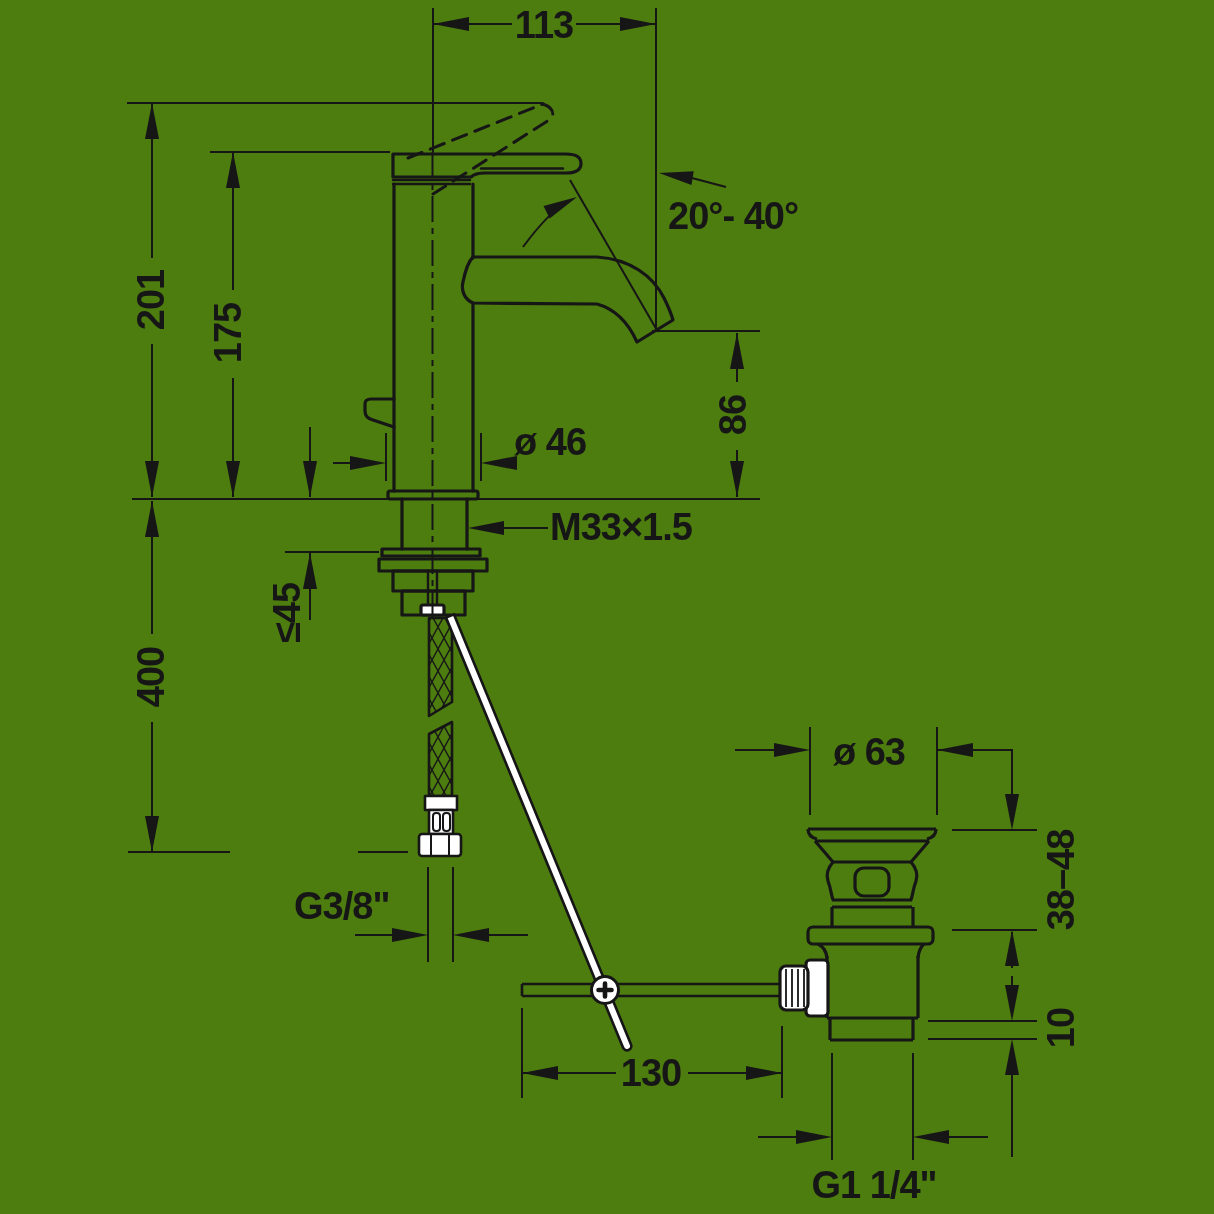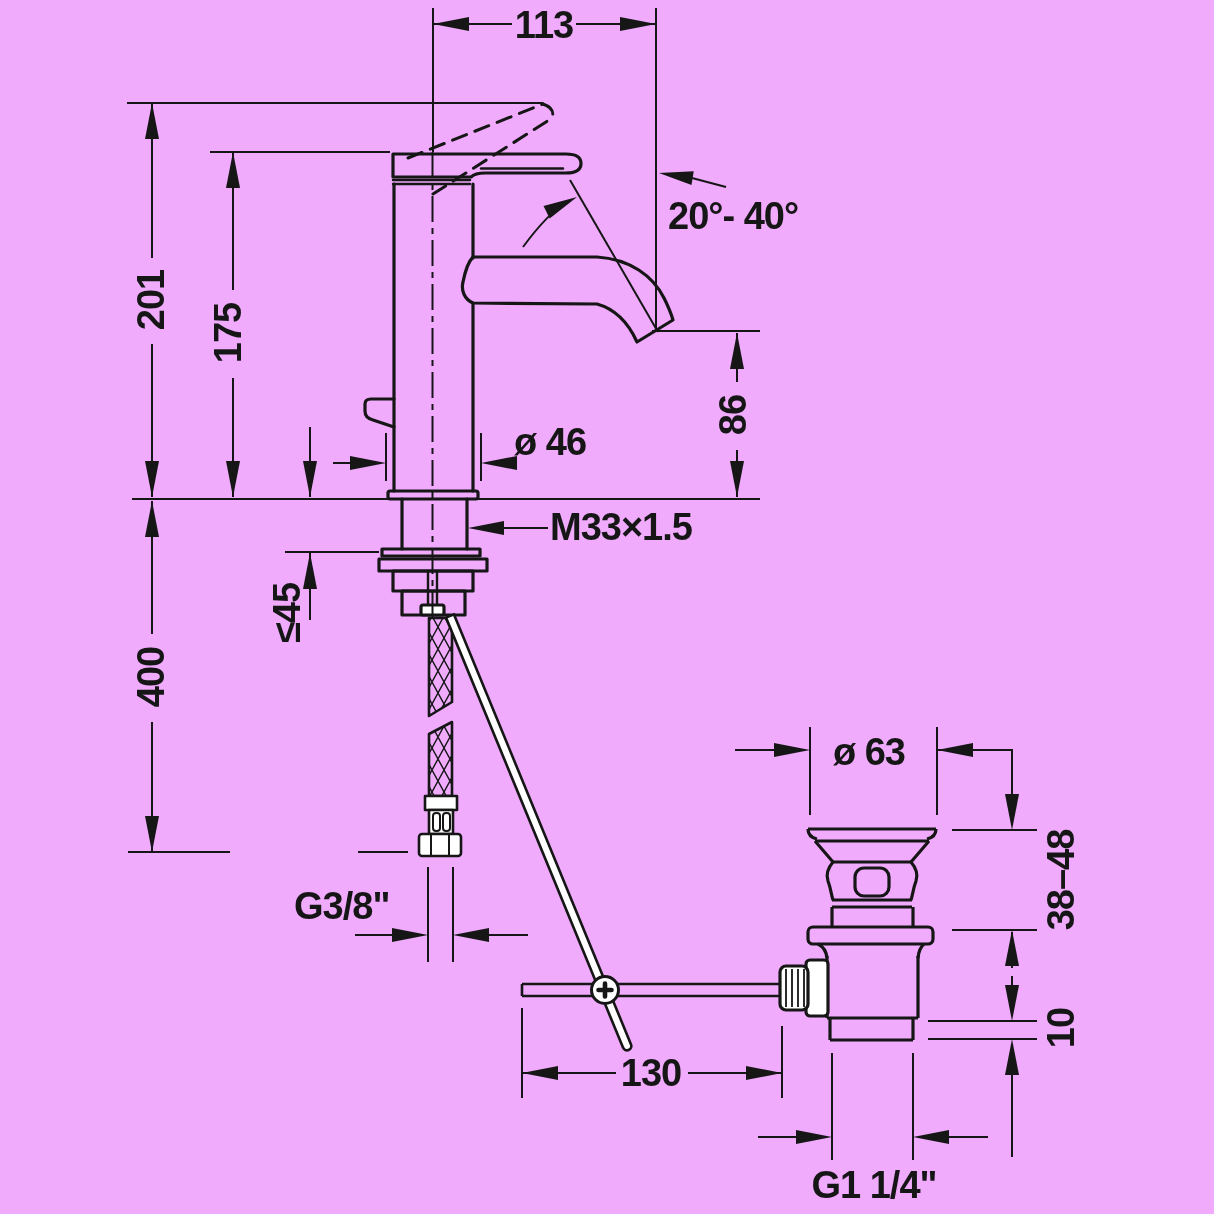--- a/index.html
+++ b/index.html
@@ -1,16 +1,16 @@
 <!DOCTYPE html>
 <html><head>
 <meta charset="utf-8">
 <style>
   html,body{margin:0;padding:0;background:#ffffff;}
-  .stage{position:relative;width:1214px;height:1214px;background:#f0abfc;overflow:hidden;}
+  .stage{position:relative;width:1214px;height:1214px;background:#4d7c0f;overflow:hidden;}
   svg{display:block}
   text{font-family:"Liberation Sans","DejaVu Sans",sans-serif;font-weight:bold;font-size:38px;
        letter-spacing:-1px;fill:#161616;}
 </style>
 </head>
 <body>
 
 <div class="stage">
 <svg width="1214" height="1214" viewBox="0 0 1214 1214">
   <defs>

